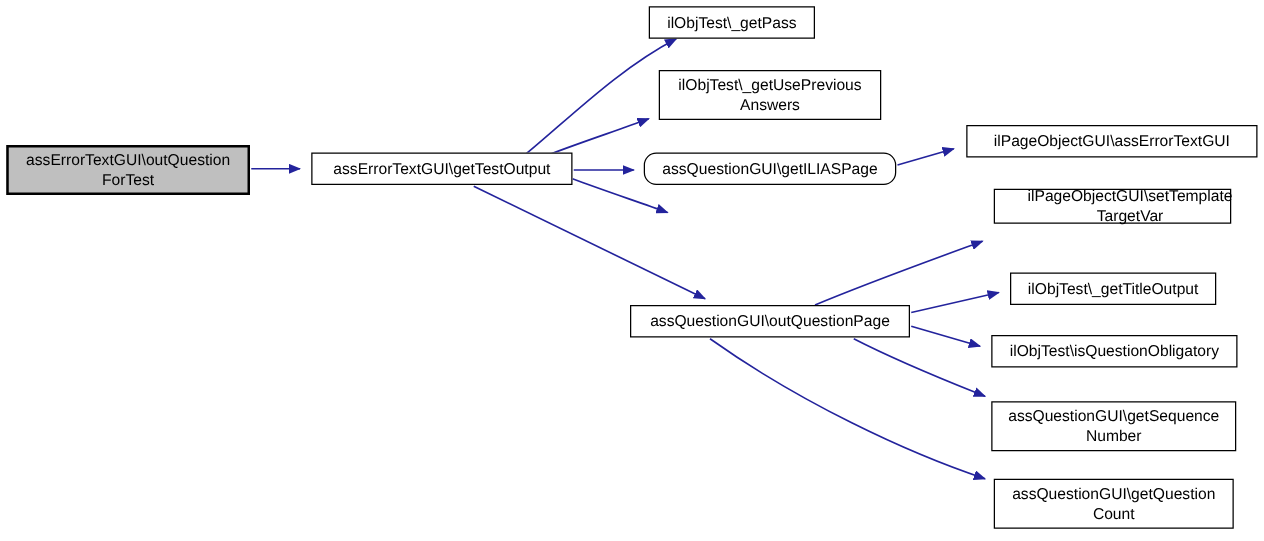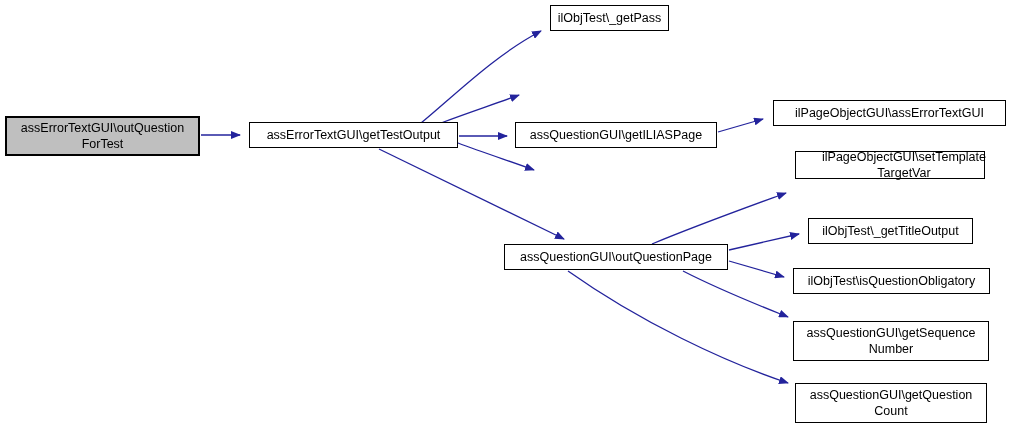--- a/index.html
+++ b/index.html
@@ -43,23 +43,23 @@
     cursor: pointer;
   }
   .node.highlight {
     background: #bfbfbf;
     border-width: 2px;
     cursor: default;
   }
   
   #n0  { left: 5px;   top: 116px; width: 195px; height: 40px; }
   #n1  { left: 249px; top: 122px; width: 209px; height: 26px; }
-  #n2  { left: 550px; top: 5px;   width: 119px; height: 26px; }
+  #n2  { left: 519px; top: 5px;   width: 133px; height: 26px; }
   #n3  { left: 527px; top: 56px;  width: 178px; height: 40px; }
-  #n4  { left: 515px; top: 122px; width: 202px; height: 26px; }
+  #n4  { left: 515px; top: 122px; width: 202px; height: 26px; border-radius: 10px; }
   #n5  { left: 773px; top: 100px; width: 233px; height: 26px; }
   #n6  { left: 519px; top: 174px; width: 193px; height: 26px; }
   #n7  { left: 504px; top: 244px; width: 224px; height: 26px; }
   #n8  { left: 795px; top: 151px; width: 190px; height: 28px; padding-left: 28px; }
   #n9  { left: 808px; top: 218px; width: 165px; height: 26px; }
   #n10 { left: 793px; top: 268px; width: 197px; height: 26px; }
   #n11 { left: 793px; top: 321px; width: 196px; height: 40px; }
   #n12 { left: 795px; top: 383px; width: 192px; height: 40px; }
 </style>
 </head>
@@ -87,20 +87,22 @@
     <path class="edge" d="M 568 271 C 640 322 725 362 788 383" marker-end="url(#arrow)"></path>
   </svg>
 
   <div class="node highlight" id="n0">assErrorTextGUI\outQuestion
 ForTest</div>
 
   <div class="node" id="n1">assErrorTextGUI\getTestOutput</div>
 
   <div class="node" id="n2">ilObjTest\_getPass</div>
 
+  <div class="node" id="n3">ilObjTest\_getUsePrevious
+Answers</div>
 
   <div class="node" id="n4">assQuestionGUI\getILIASPage</div>
 
   <div class="node" id="n5">ilPageObjectGUI\assErrorTextGUI</div>
 
 
   <div class="node" id="n7">assQuestionGUI\outQuestionPage</div>
 
   <div class="node" id="n8">ilPageObjectGUI\setTemplate
 TargetVar</div>

